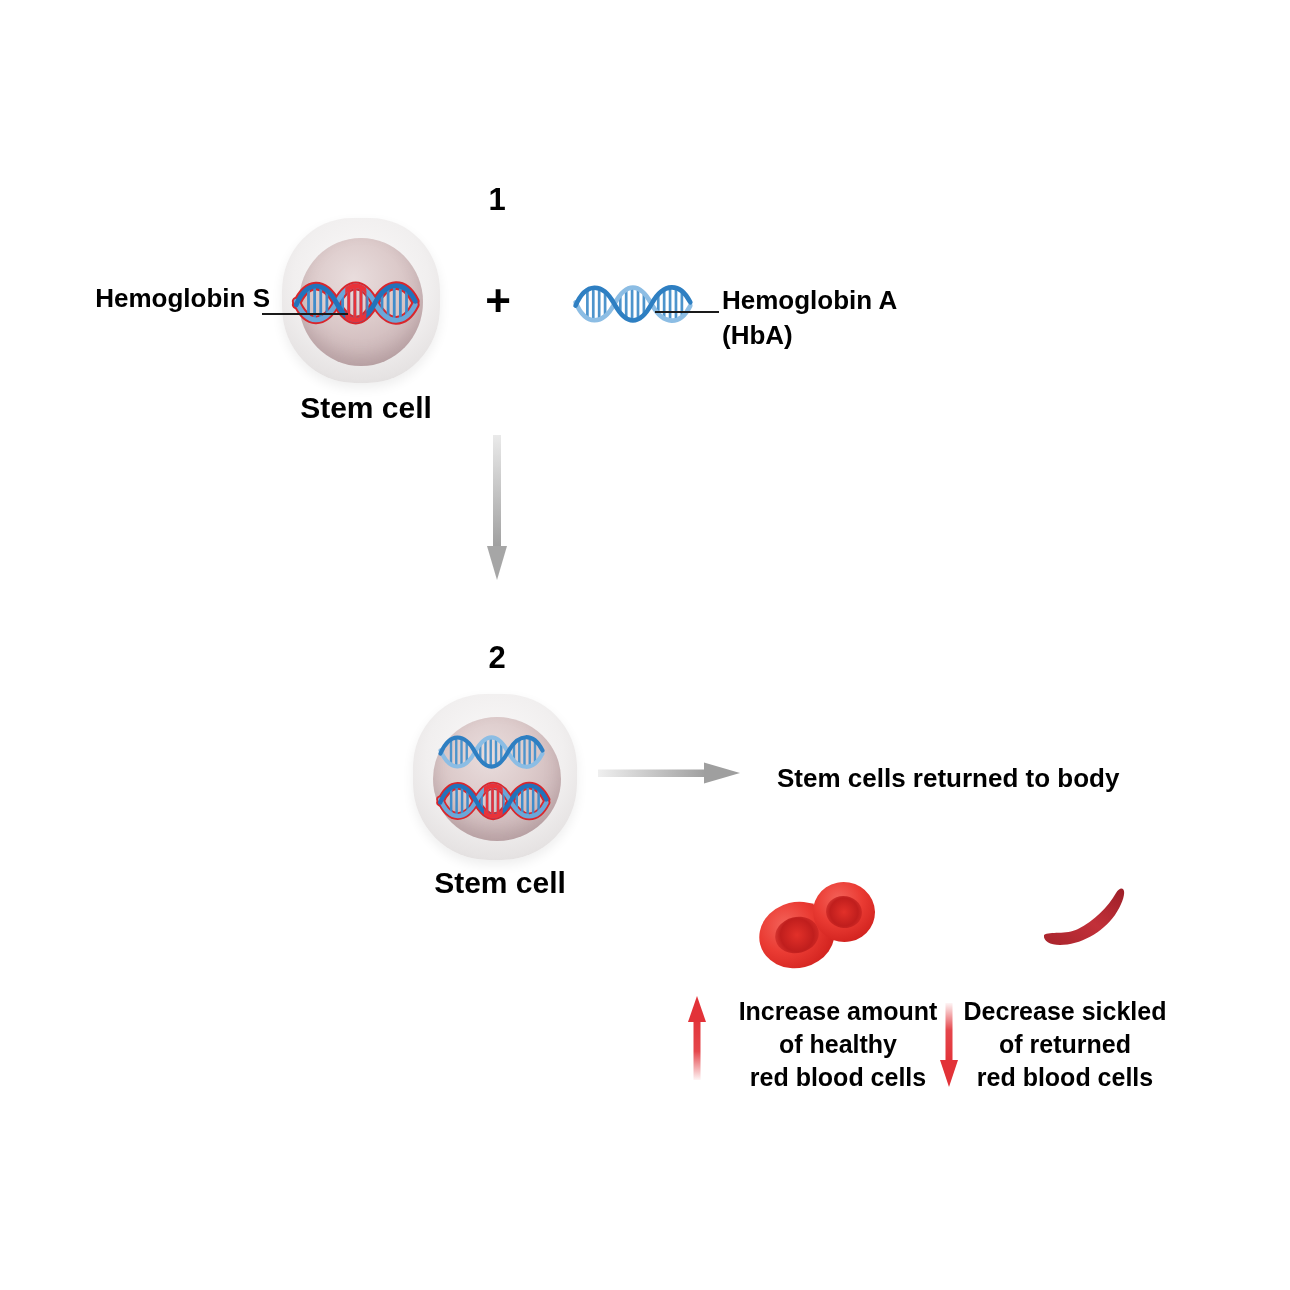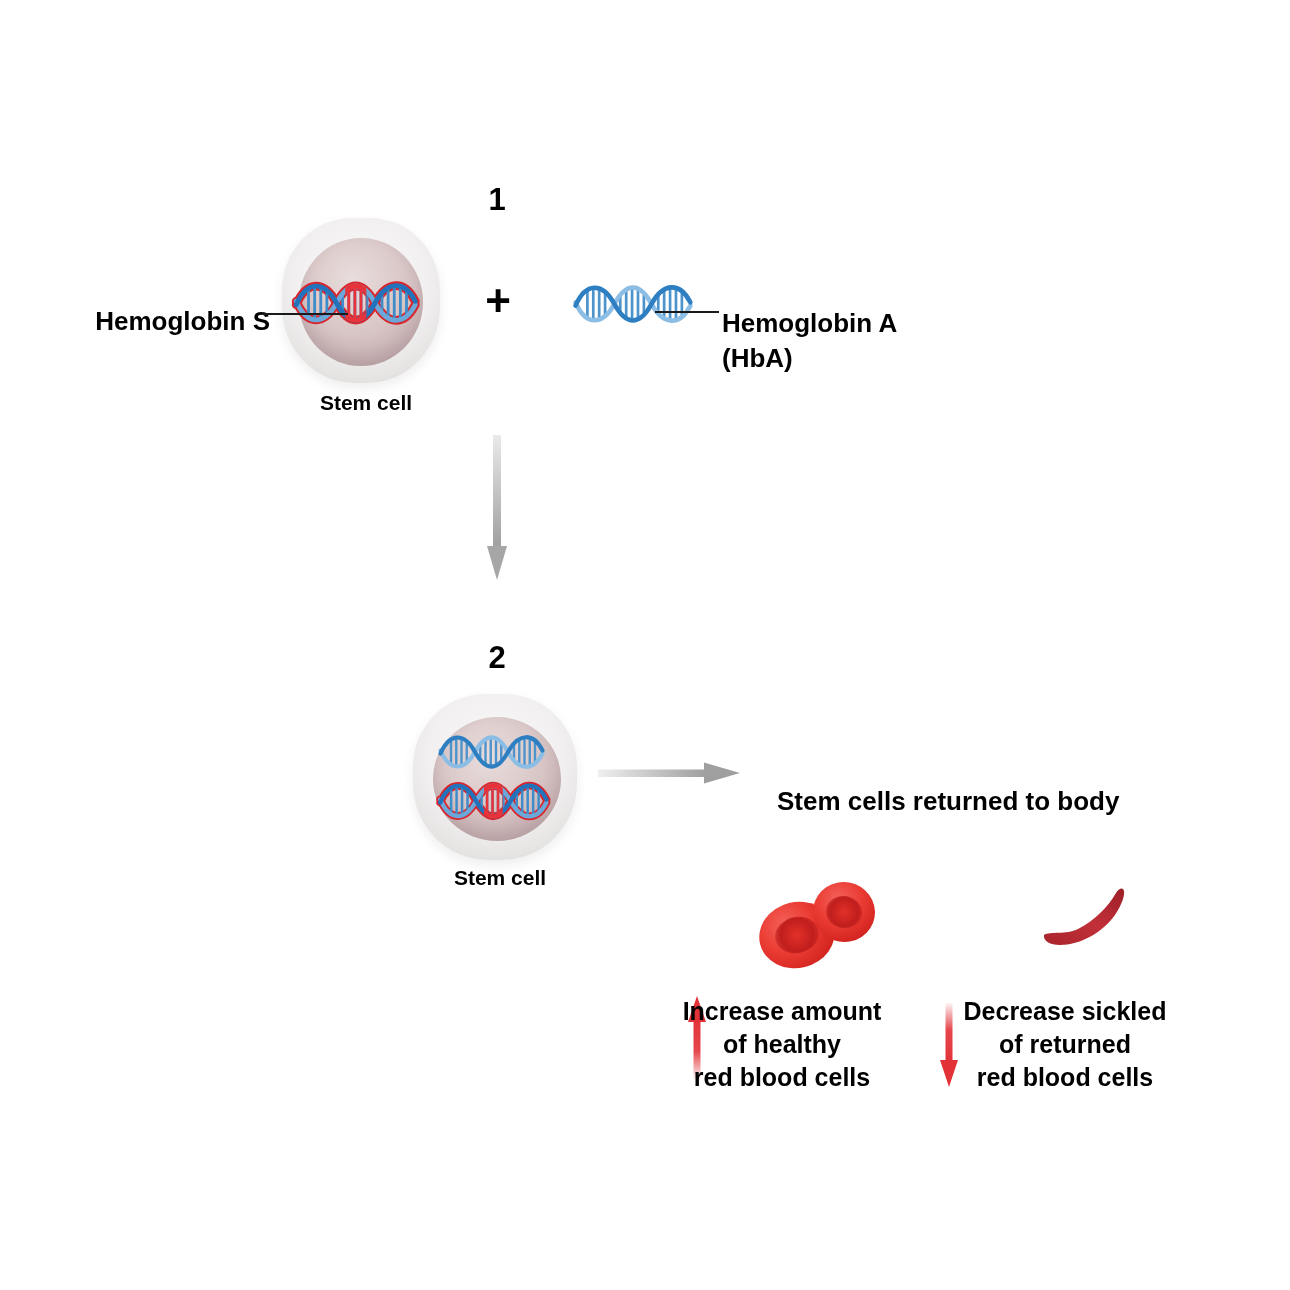--- a/index.html
+++ b/index.html
@@ -4,26 +4,26 @@
 <style>
   html,body{margin:0;padding:0;}
   body{
     width:1290px;height:1290px;
     background:var(--background,#ffffff);
     font-family:"Liberation Sans","DejaVu Sans",sans-serif;
     color:var(--text,#000);
     position:relative;overflow:hidden;
   }
   .abs{position:absolute;}
-  .lbl{font-weight:700;font-size:26px;line-height:35px;color:var(--text,#000);margin-top:23px;}
+  .lbl{font-weight:700;font-size:26px;line-height:35px;color:var(--text,#000);}
   .lbl.right{text-align:right;}
   .lbl.left{text-align:left;}
   .step-num{font-weight:700;font-size:31px;text-align:center;width:40px;}
   .plus{font-weight:700;font-size:44px;text-align:center;width:40px;}
-  .caption{font-weight:700;font-size:21px;text-align:center;width:180px;}
+  .caption{font-weight:700;font-size:30px;text-align:center;width:180px;}
   .legend-text{font-weight:700;font-size:25px;line-height:33px;text-align:center;width:220px;}
   .pointer-line{height:2px;background:#1a1a1a;}
   
   .stem-cell{position:absolute;}
   .cell-outer{
     position:absolute;inset:0;
     border-radius:44% 44% 46% 46%;
     background:radial-gradient(circle at 50% 38%, #fbfafa 0%, #f1efef 52%, #e6e3e3 76%, #d3d0d0 100%);
     box-shadow:0 5px 12px rgba(0,0,0,0.07);
   }
@@ -178,21 +178,21 @@
 </div>
 
 <svg class="abs" style="left:1040px;top:884px" width="90" height="68" viewBox="0 0 90 66">
   <path d="M 4,50 C 3,56 10,60 20,60 C 40,60 62,48 75,30 C 81,21 85,11 84,6 C 83,2 79,3 76,8 C 68,22 54,36 38,44 C 26,50 10,46 4,50 Z" fill="url(#gradSickle)"></path>
 </svg>
 
 <svg class="abs" style="left:686px;top:996px" width="22" height="84" viewBox="0 0 22 84">
   <rect x="7.5" y="20" width="7" height="64" fill="url(#gradRedUp)"></rect>
   <polygon points="11,0 2,26 20,26" fill="#e23238"></polygon>
 </svg>
-<div class="abs legend-text" style="left:672px;top:995px">
+<div class="abs legend-text" style="left:728px;top:995px">
   <div>Increase amount</div>
   <div>of healthy</div>
   <div>red blood cells</div>
 </div>
 
 <svg class="abs" style="left:938px;top:999px" width="22" height="88" viewBox="0 0 22 88">
   <rect x="7.5" y="4" width="7" height="60" fill="url(#gradRedDown)"></rect>
   <polygon points="11,88 2,61 20,61" fill="#e23238"></polygon>
 </svg>
 <div class="abs legend-text" style="left:955px;top:995px">

